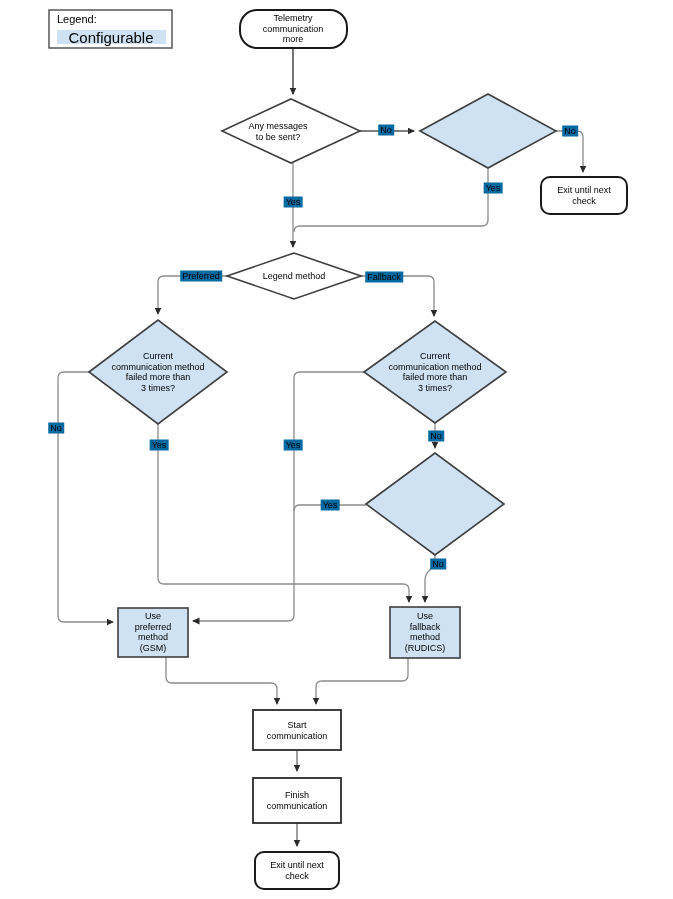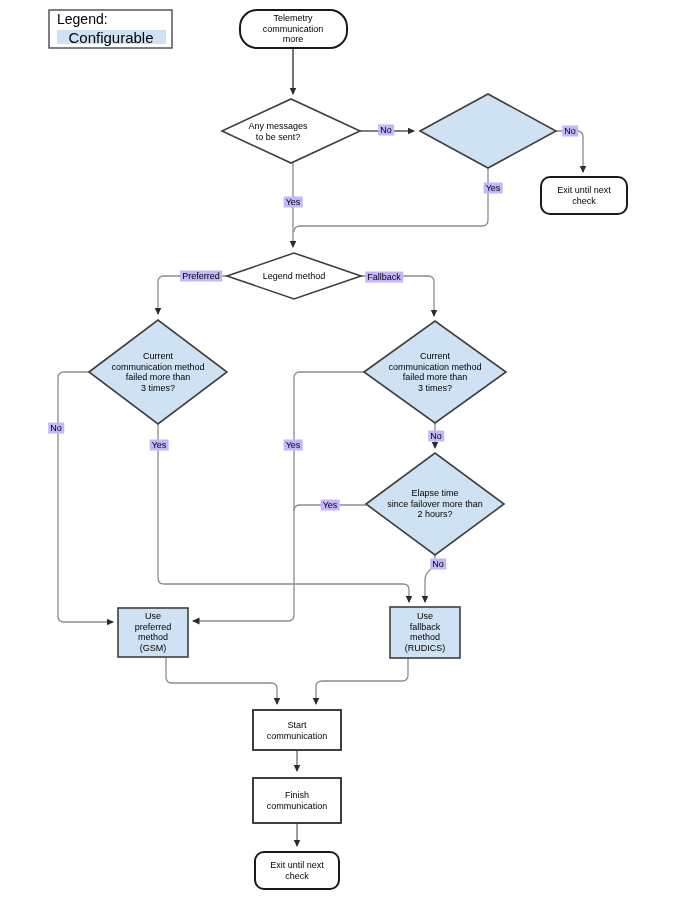--- a/index.html
+++ b/index.html
@@ -8,25 +8,25 @@
     font-family:"Liberation Sans", sans-serif;color:#000;
   }
   #wires{position:absolute;left:0;top:0;width:673px;height:899px;}
   .label{
     position:absolute;transform:translate(-50%,-50%);
     text-align:center;white-space:pre-line;
     font-size:9px;line-height:10.5px;color:#000;
   }
   .edge-label{
     position:absolute;transform:translate(-50%,-50%);
-    background:#c4b5fd;padding:0 2px;
+    background:#0369a1;padding:0 2px;
     font-size:9px;line-height:11px;color:#000;white-space:nowrap;
   }
   .legend-title{
-    position:absolute;left:57px;top:14px;font-size:14px;line-height:11px;
+    position:absolute;left:57px;top:14px;font-size:11px;line-height:11px;
   }
   .legend-item-label{
     position:absolute;transform:translate(-50%,-50%);
     font-size:15px;line-height:11px;white-space:nowrap;
   }
 </style>
 </head>
 <body>
 
 <div id="canvas">
@@ -107,23 +107,20 @@
   <div class="label" style="left:158px;top:372px">Current
 communication method
 failed more than
 3 times?</div>
 
   <div class="label" style="left:435px;top:372px">Current
 communication method
 failed more than
 3 times?</div>
 
-  <div class="label" style="left:435px;top:504px">Elapse time
-since failover more than
-2 hours?</div>
 
   <div class="label" style="left:153px;top:632px">Use
 preferred
 method
 (GSM)</div>
 
   <div class="label" style="left:425px;top:632px">Use
 fallback
 method
 (RUDICS)</div>

